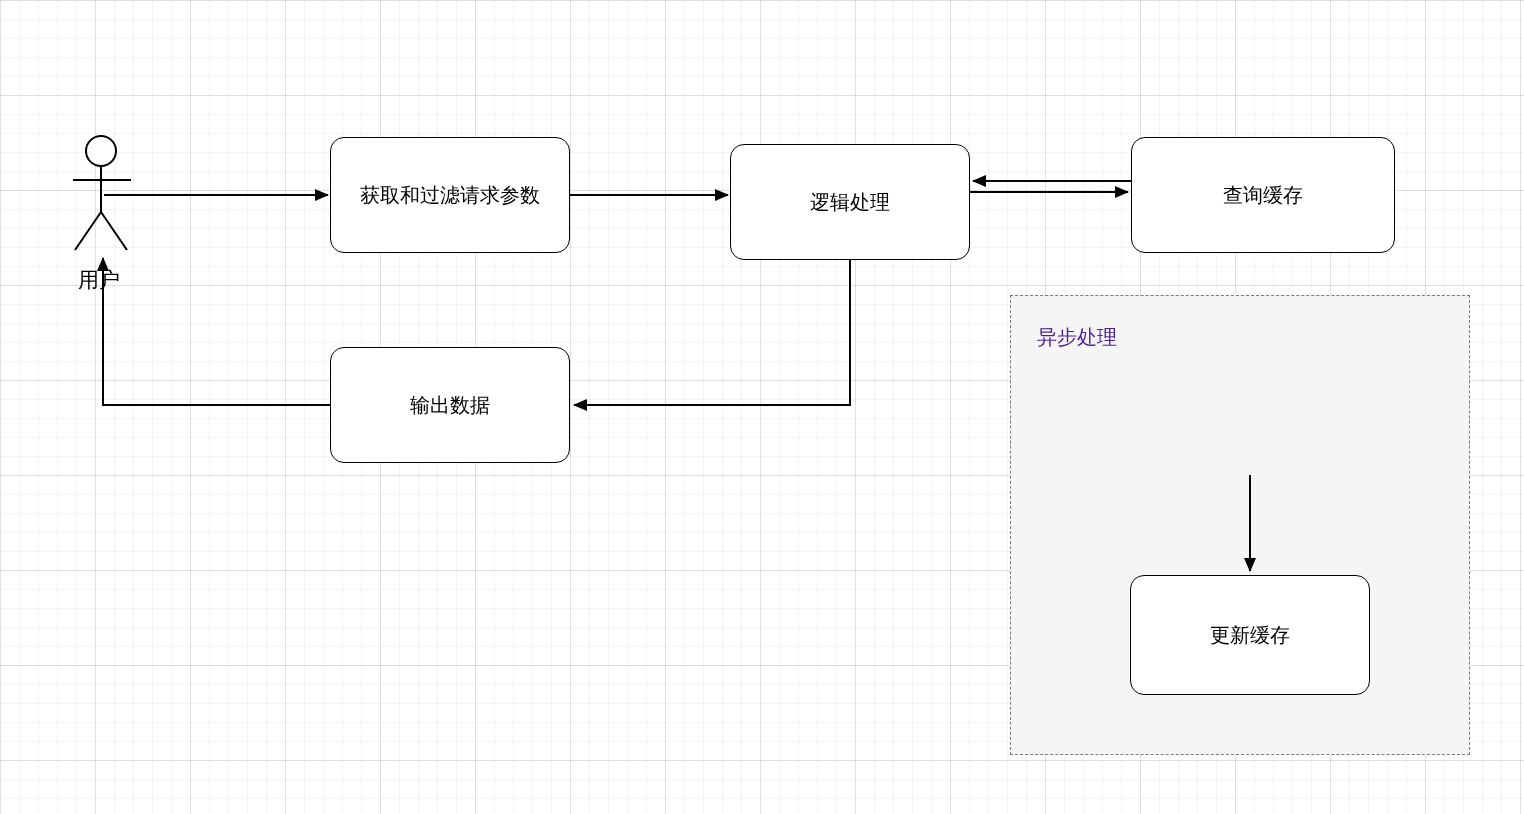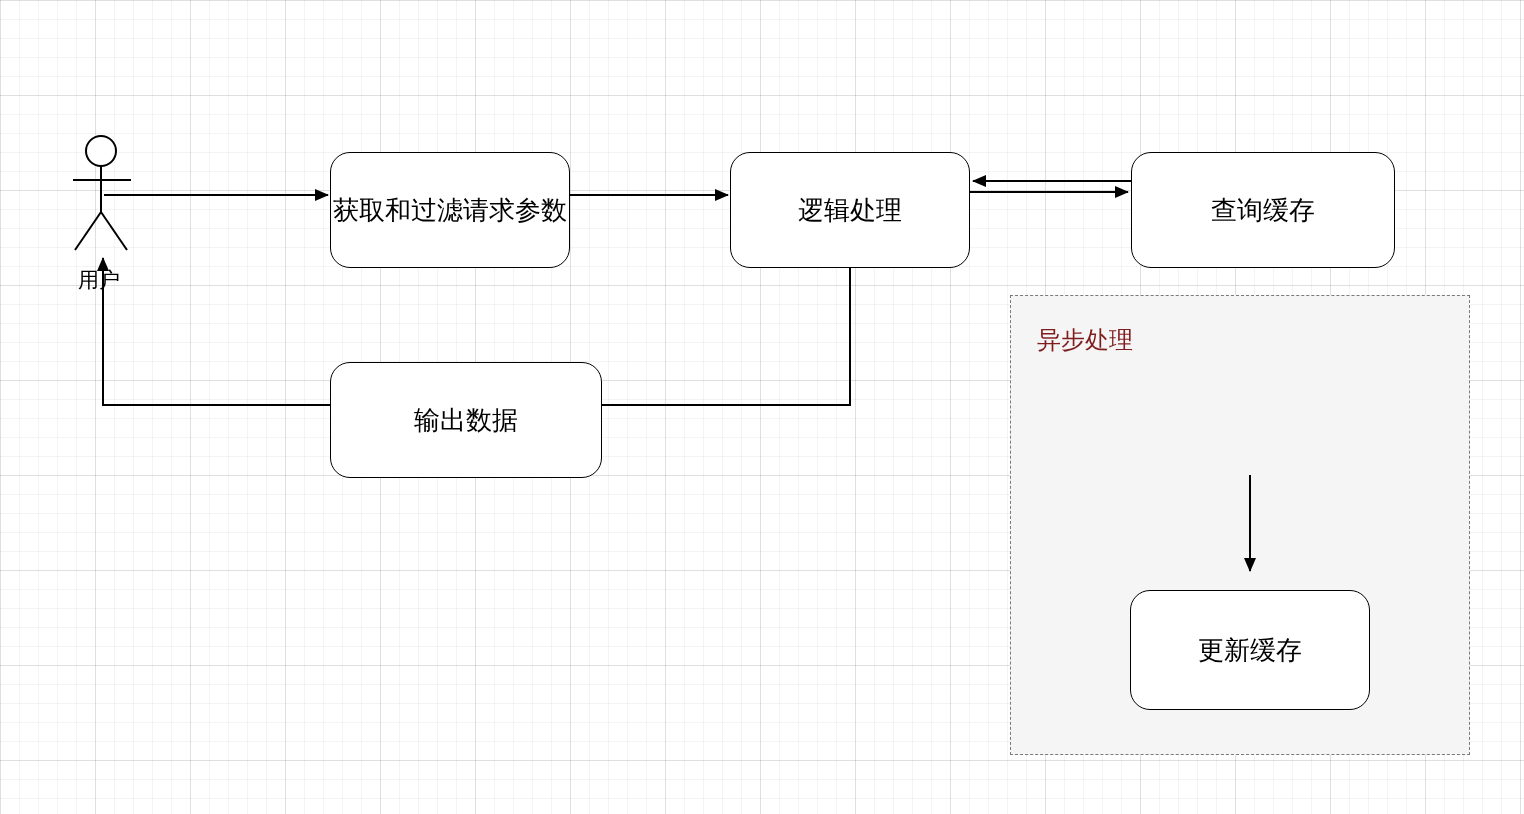--- a/index.html
+++ b/index.html
@@ -29,63 +29,62 @@
     stroke: #000000;
     stroke-width: 2;
     fill: none;
   }
   .node {
     position: absolute;
     z-index: 3;
     box-sizing: border-box;
     background: #ffffff;
     border: 1.5px solid #000000;
-    border-radius: 20px;
+    border-radius: 14px;
     display: flex;
     align-items: center;
     justify-content: center;
-    font-size: 26px;
+    font-size: 20px;
     color: #000000;
-    margin-top: 15px;
   }
   .group-box {
     position: absolute;
     z-index: 1;
     box-sizing: border-box;
     background: #f5f5f5;
     border: 1.5px dashed #7a7a7a;
   }
   .group-label {
     position: absolute;
     left: 26px;
     top: 28px;
-    font-size: 24px;
-    color: #7f1d1d;
+    font-size: 20px;
+    color: #4c1d95;
   }
   .actor {
     position: absolute;
     z-index: 3;
     left: 70px;
     top: 135px;
     width: 64px;
     height: 118px;
   }
   .actor-label {
     position: absolute;
     z-index: 3;
     left: 78px;
     top: 266px;
     font-size: 21px;
     color: #000000;
   }
   
   #node-get-params   { left: 330px;  top: 137px; width: 240px; height: 116px; }
-  #node-logic        { left: 730px;  top: 137px; width: 240px; height: 116px; text-align: center; }
+  #node-logic        { left: 730px;  top: 144px; width: 240px; height: 116px; text-align: center; }
   #node-query-cache  { left: 1131px; top: 137px; width: 264px; height: 116px; }
-  #node-output-data  { left: 330px;  top: 347px; width: 272px; height: 116px; }
+  #node-output-data  { left: 330px;  top: 347px; width: 240px; height: 116px; }
   #node-update-db    { left: 1130px; top: 355px; width: 240px; height: 120px; }
   #node-update-cache { left: 1130px; top: 575px; width: 240px; height: 120px; text-align: right; }
   #group-async       { left: 1010px; top: 295px; width: 460px; height: 460px; }
 </style>
 </head>
 <body>
 
 <div class="canvas">
 
   <div class="group-box" id="group-async">

